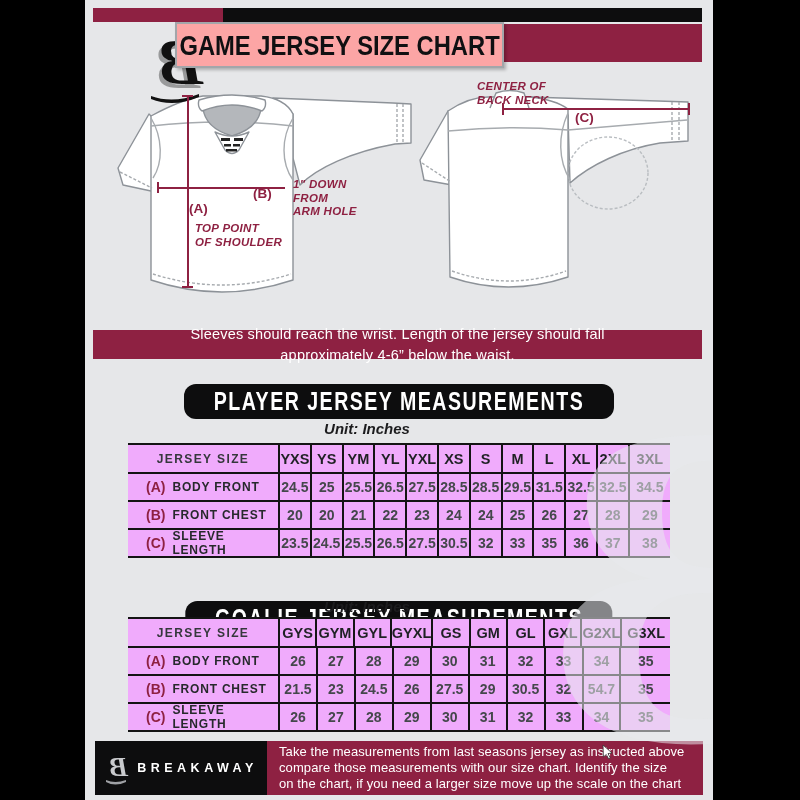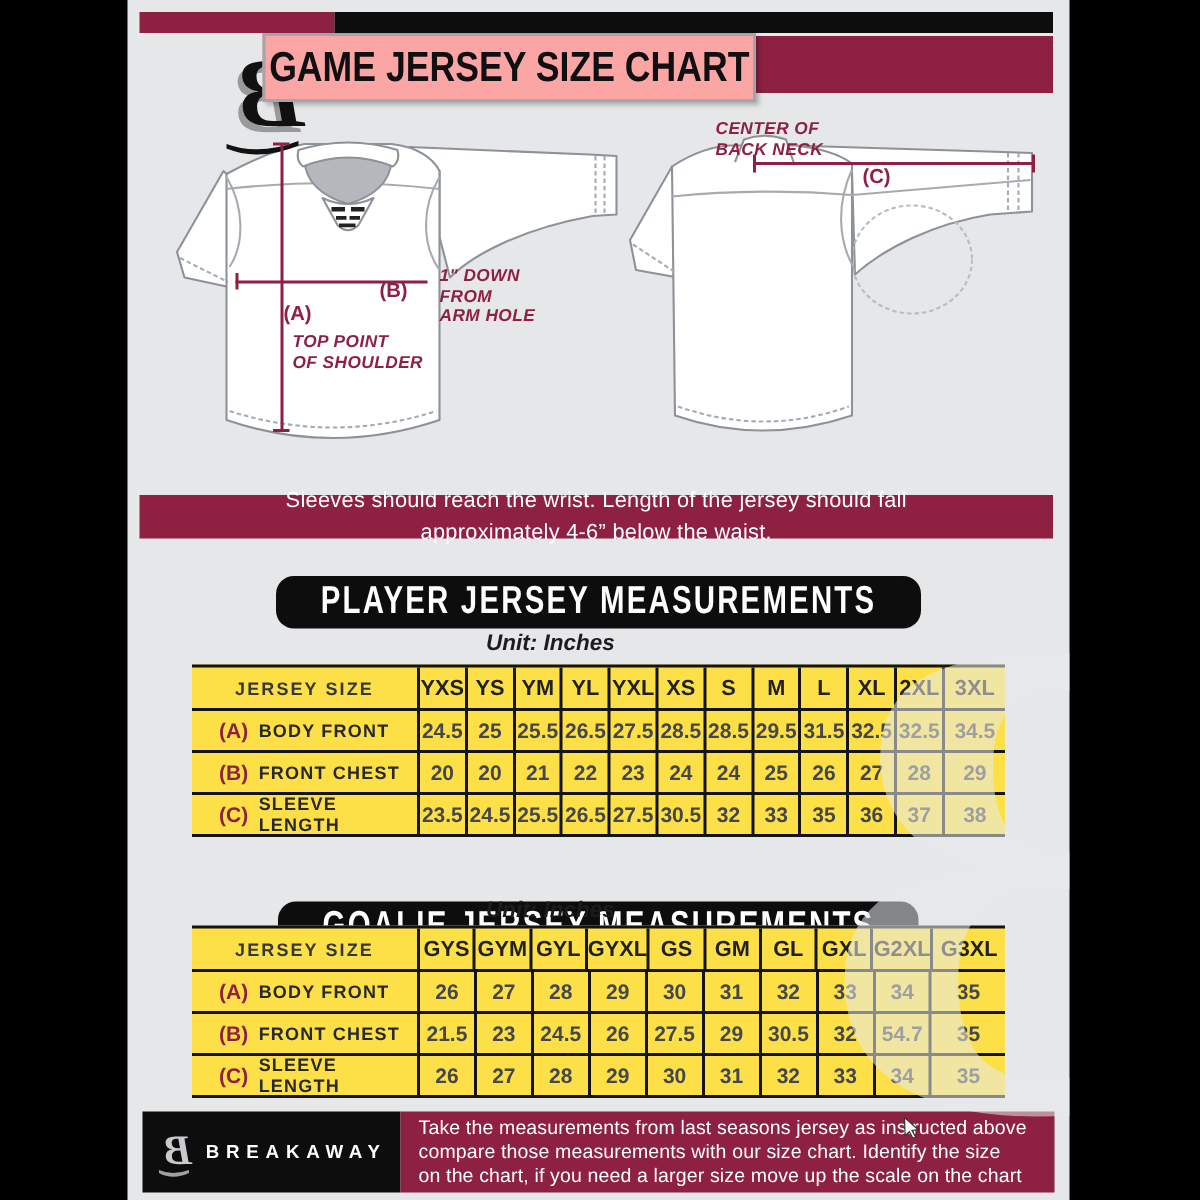--- a/index.html
+++ b/index.html
@@ -59,21 +59,21 @@
   .section-title span{
     display:inline-block;font-weight:800;font-size:20px;letter-spacing:1.5px;
     transform:scale(0.98,1.3);white-space:nowrap;
   }
   .unit-line{
     left:0;width:564px;text-align:center;color:#1c1c1e;
     font-weight:700;font-style:italic;font-size:15px;z-index:2;
   }
 
   
-  .sizetable{left:43px;width:542px;background:#fde047;z-index:2;}
+  .sizetable{left:43px;width:542px;background:#f0abfc;z-index:2;}
   .trow{display:flex;border-top:2px solid #141414;height:26px;align-items:stretch;}
   .trow.thead{height:27px;}
   .trow:last-child{border-bottom:2px solid #141414;}
   .tcell{display:flex;align-items:center;justify-content:center;}
   .tcell.label{width:150px;justify-content:center;color:#35383c;
     font-size:12px;font-weight:700;letter-spacing:1.4px;}
   .tcell.rowlabel{width:150px;justify-content:flex-start;padding-left:18px;box-sizing:border-box;}
   .tcell.rowlabel .key{color:#8e2142;font-weight:800;font-size:14px;margin-right:7px;}
   .tcell.rowlabel .lbl{color:#27292c;font-weight:700;font-size:12px;letter-spacing:0.8px;}
   .tcell.size{flex:1;border-left:2px solid #141414;color:#1f2124;font-weight:700;font-size:14.5px;}

